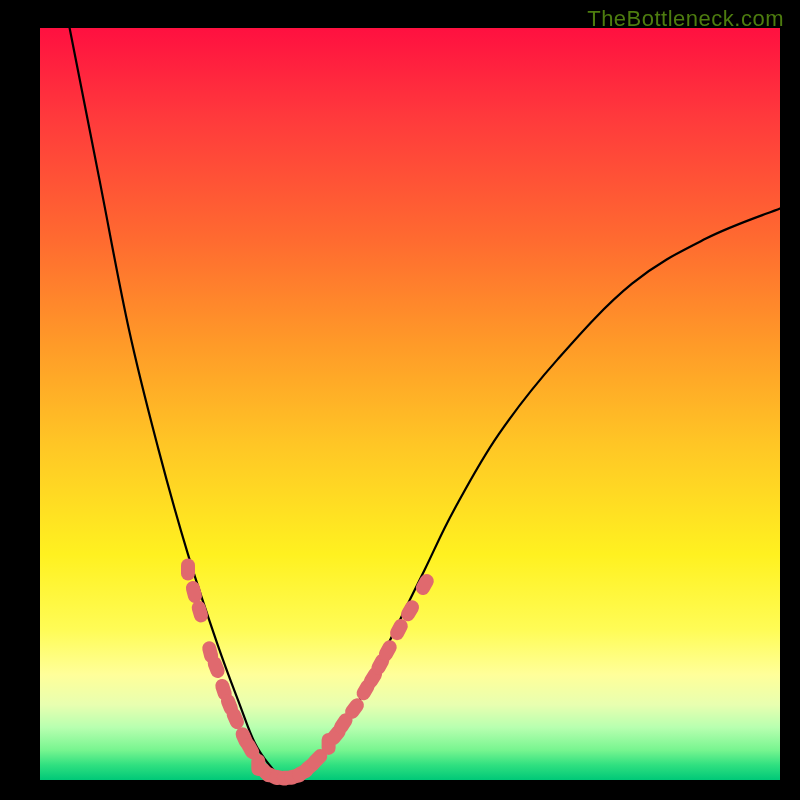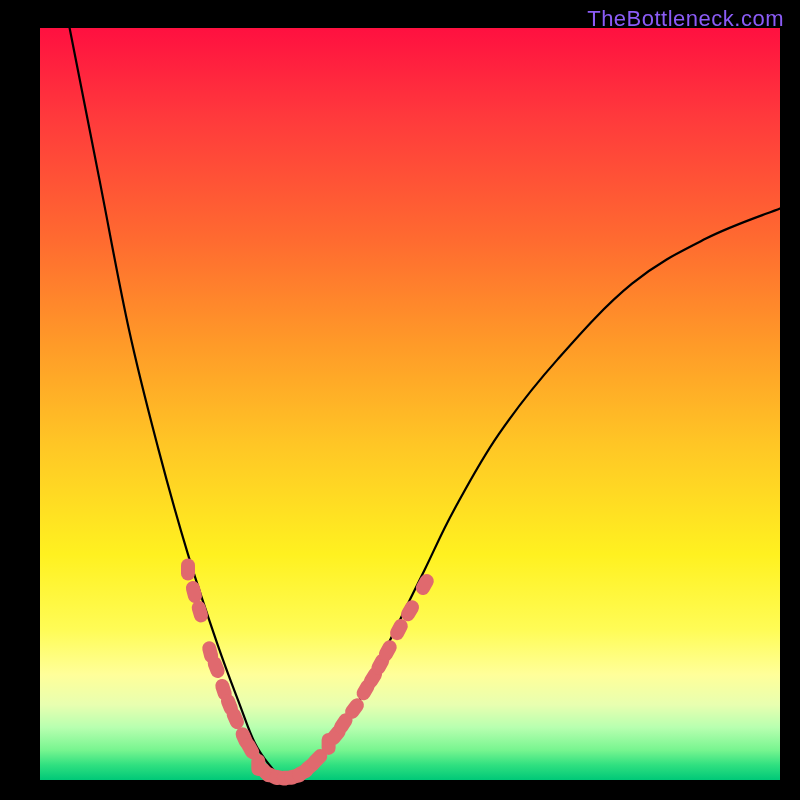--- a/index.html
+++ b/index.html
@@ -38,21 +38,21 @@
       #b8ffb0 93%,
       #78f590 96%,
       #30e080 98%,
       #00c878 100%
     );
   }
   .watermark {
     position: absolute;
     top: 6px;
     right: 16px;
-    color: #8b5cf6;
+    color: #4d7c0f;
     font-size: 22px;
     font-weight: 500;
     letter-spacing: 0.5px;
     user-select: none;
   }
   svg.curves {
     position: absolute;
     left: 0;
     top: 0;
     width: 740px;

